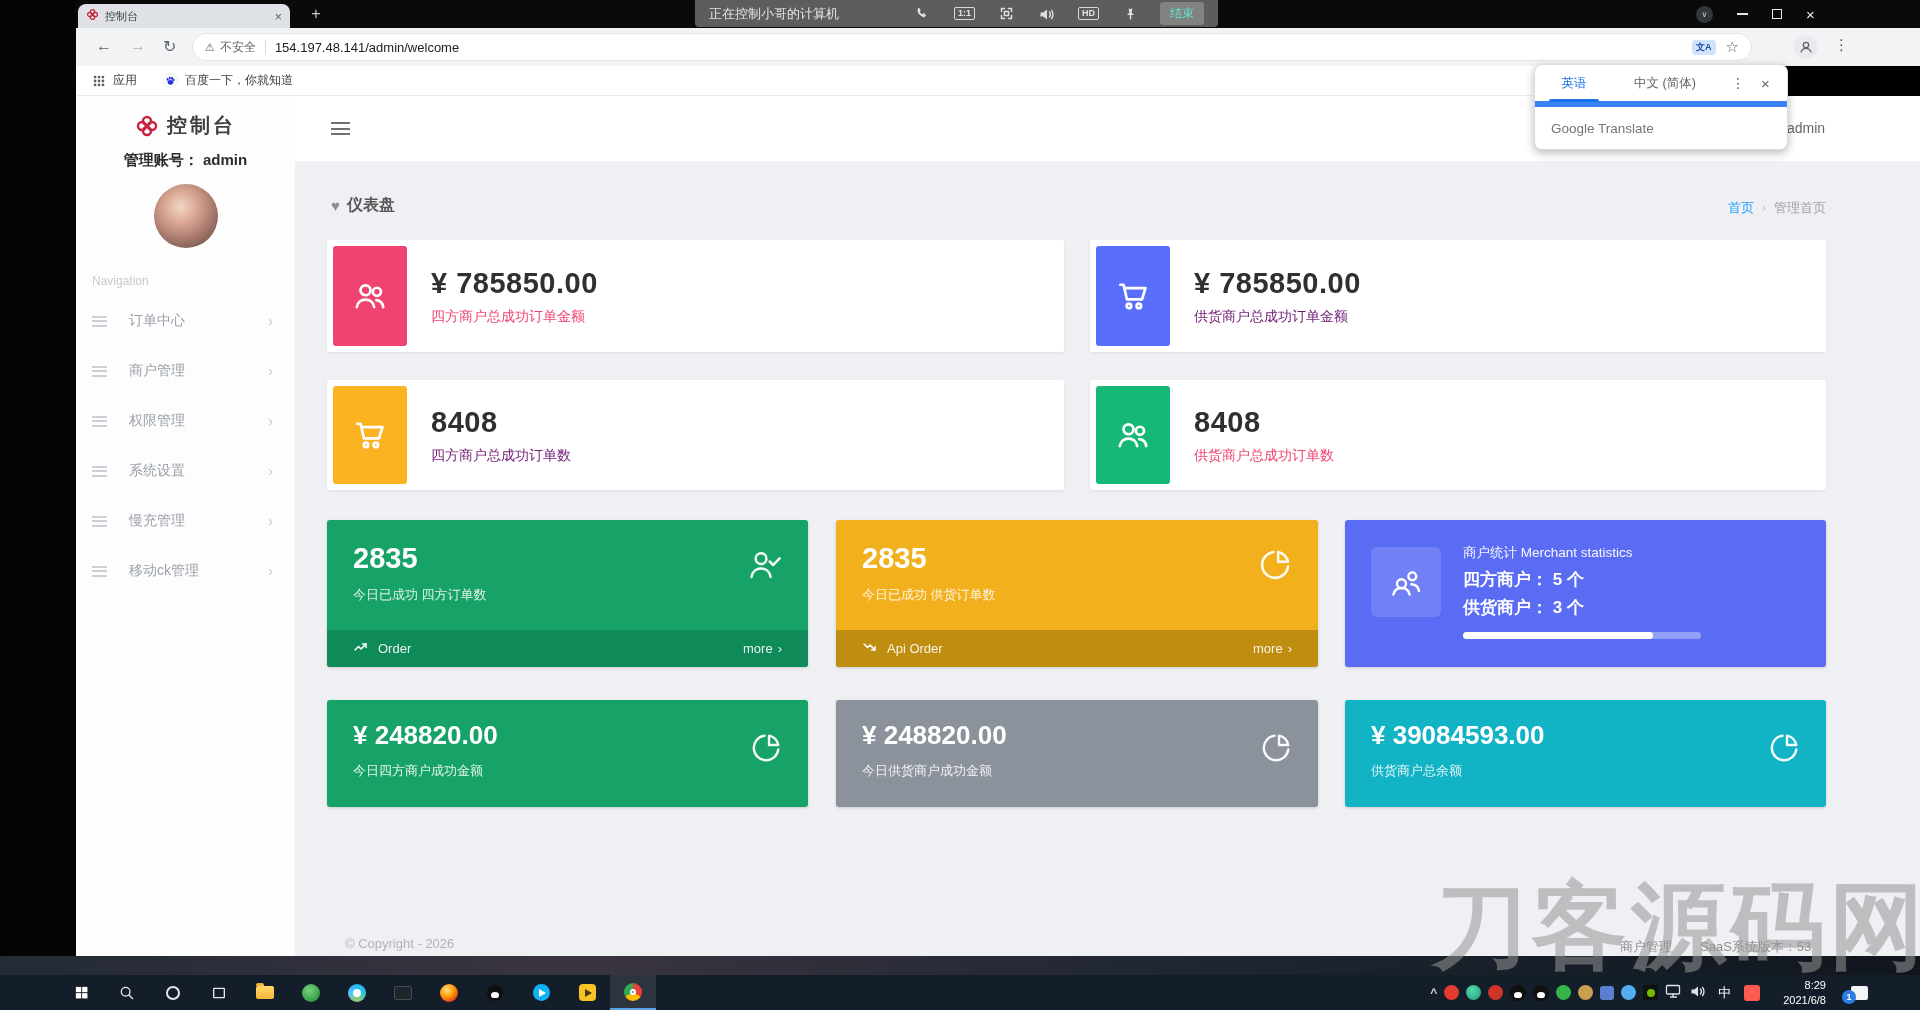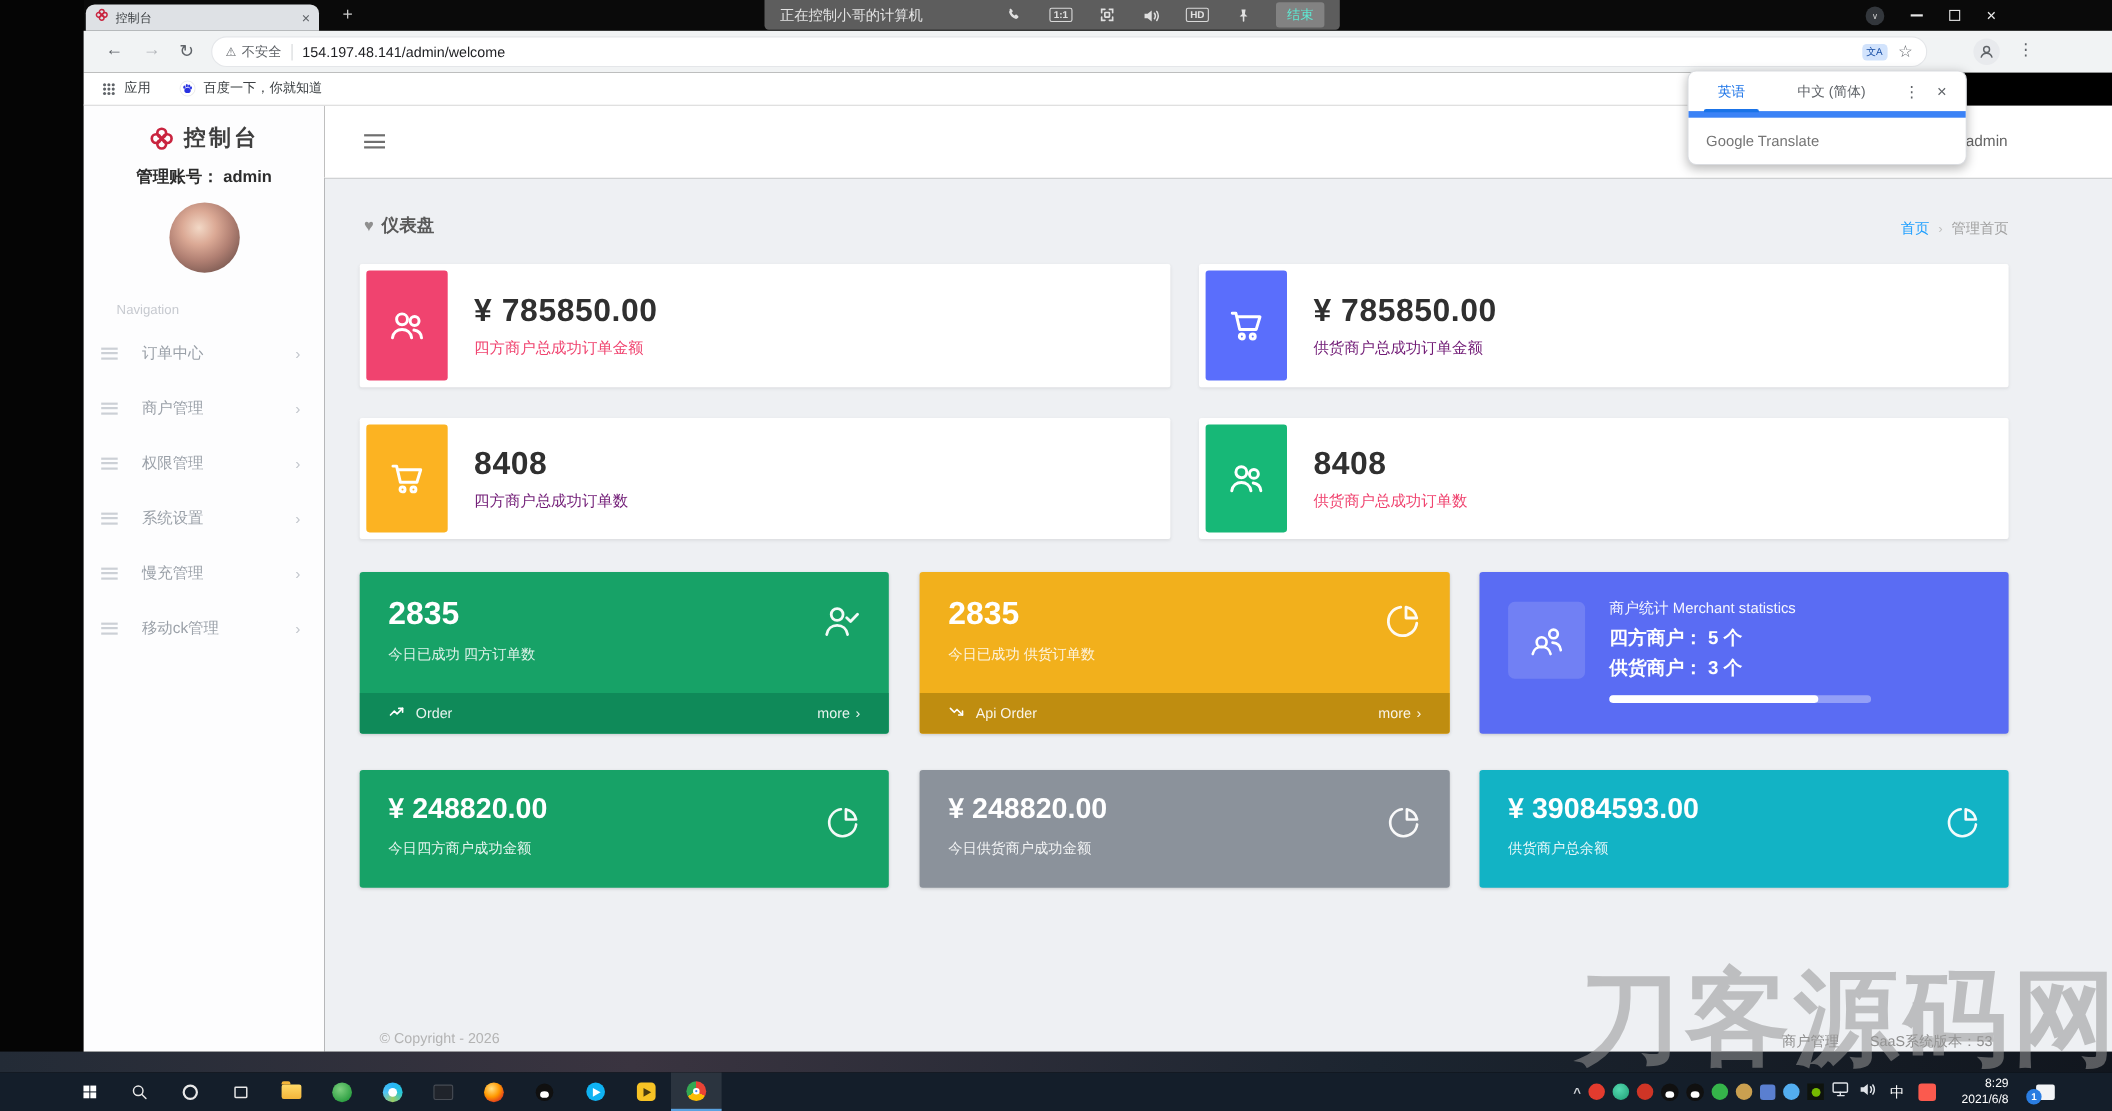--- a/index.html
+++ b/index.html
@@ -40,21 +40,21 @@
 
   
   .toolbar{left:76px;top:28px;width:1844px;height:38px;background:#f1f3f4;}
   .nav-ic{position:absolute;top:9px;font-size:16px;color:#5f6368;}
   .omnibox{position:absolute;left:116px;top:5px;width:1560px;height:28px;background:#fff;
       border:1px solid #e4e6e9;border-radius:14px;display:flex;align-items:center;padding:0 12px;}
   .sec-warn{font-size:11px;color:#5f6368;margin-right:5px;}
   .sec-label{font-size:12px;color:#5f6368;}
   .omni-div{width:1px;height:15px;background:#d5d7da;margin:0 9px;}
   .url-text{font-size:13px;color:#202124;flex:1;white-space:nowrap;overflow:hidden;}
-  .tr-chip{background:#d2e3fc;color:#174ea6;font-size:9px;font-weight:normal;border-radius:4px;
+  .tr-chip{background:#d2e3fc;color:#174ea6;font-size:9px;font-weight:bold;border-radius:4px;
            padding:3px 4px;margin-right:10px;line-height:1;}
   .star{font-size:15px;color:#5f6368;}
   .tb-avatar{position:absolute;left:1718px;top:7px;width:24px;height:24px;border-radius:50%;
              background:#e8eaed;display:flex;align-items:center;justify-content:center;}
   .tb-dots{position:absolute;left:1758px;top:8px;font-size:15px;color:#5f6368;}
 
   
   .bookmarks{left:76px;top:66px;width:1672px;height:30px;background:#fff;
              border-bottom:1px solid #ececec;display:flex;align-items:center;padding-left:16px;}
   .bm-item{display:flex;align-items:center;gap:7px;margin-right:26px;font-size:12px;color:#3c4043;}
@@ -74,21 +74,21 @@
   .tp-close{margin-left:16px;font-size:15px;color:#5f6368;}
   .tp-body{height:42px;display:flex;align-items:center;padding-left:16px;font-size:13.5px;color:#757575;}
 
   
   .psidebar{left:76px;top:96px;width:219px;height:860px;background:#fdfdfe;}
   .logo-row{display:flex;align-items:center;justify-content:center;gap:8px;padding-top:16px;}
   .logo-text{font-size:20px;font-weight:bold;color:#3f3f3f;letter-spacing:3px;}
   .account-row{text-align:center;margin-top:12px;font-size:15px;font-weight:bold;color:#2c2c2c;}
   .avatar{width:64px;height:64px;border-radius:50%;margin:14px auto 0;
      background:radial-gradient(circle at 42% 36%,#f2d8c6 0%,#dba995 28%,#b07f72 55%,#7d5b53 80%,#5d453e 100%);}
-  .nav-label{margin:26px 0 0 30px;font-size:12px;color:#c7cad0;}
+  .nav-label{margin:26px 0 0 16px;font-size:12px;color:#c7cad0;}
   .menu{margin-top:8px;}
   .menu-item{height:50px;display:flex;align-items:center;padding:0 22px 0 16px;color:#9aa0a8;font-size:14px;}
   .bars{display:inline-block;width:15px;height:11px;border-top:2px solid #ccd0d6;
         border-bottom:2px solid #ccd0d6;position:relative;margin-right:22px;flex:none;}
   .bars::before{content:"";position:absolute;left:0;right:0;top:2.5px;height:2px;background:#ccd0d6;}
   .mi-label{flex:1;}
   .mi-chev{color:#c3c7cd;font-size:14px;}
 
   
   .pheader{left:295px;top:96px;width:1625px;height:66px;background:#fff;border-bottom:1px solid #f1f1f1;}

